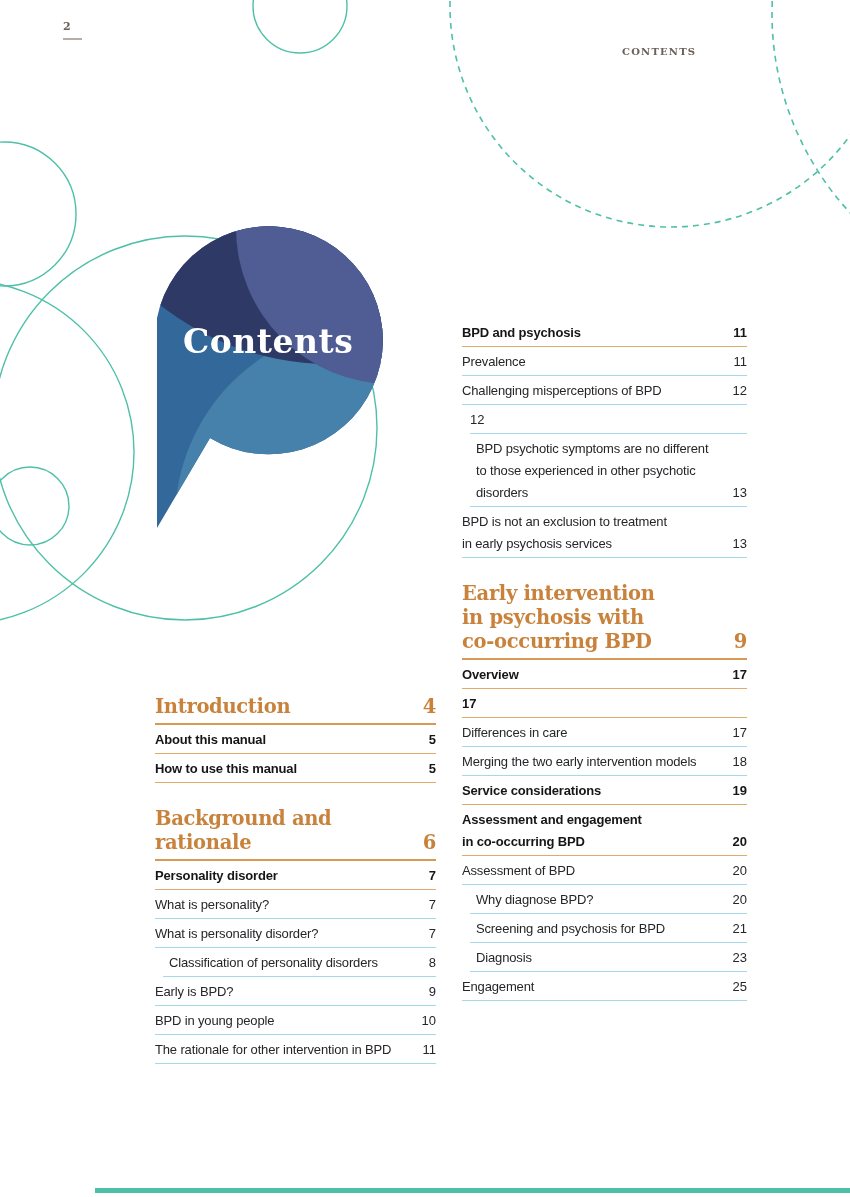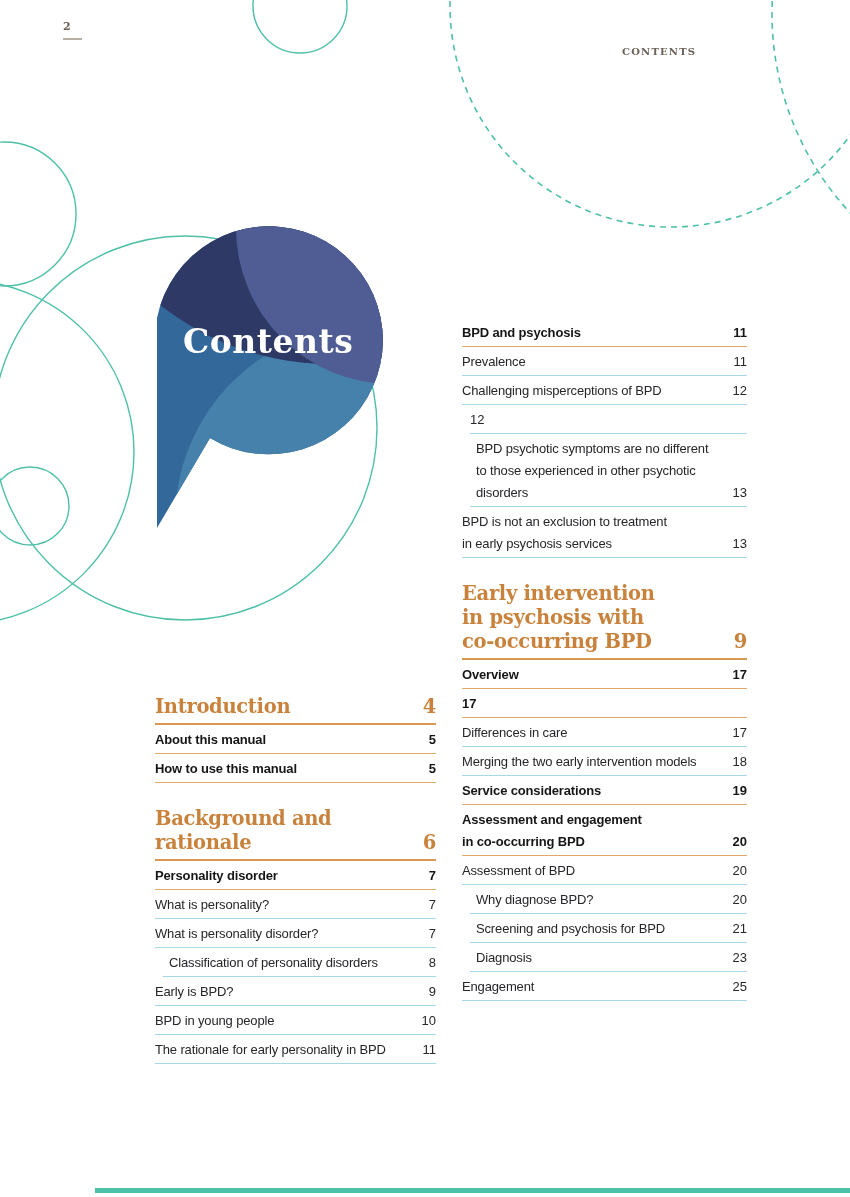--- a/index.html
+++ b/index.html
@@ -117,21 +117,21 @@
       </div>
       <div class="entry normal">
         <span class="label">Early is BPD?</span>
         <span class="num">9</span>
       </div>
       <div class="entry normal">
         <span class="label">BPD in young people</span>
         <span class="num">10</span>
       </div>
       <div class="entry normal">
-        <span class="label">The rationale for early personality in BPD</span>
+        <span class="label">The rationale for other intervention in BPD</span>
         <span class="num">11</span>
       </div>
     </div>
   <div class="toc toc-right" id="toc-right">
       <div class="entry bold">
         <span class="label">BPD and psychosis</span>
         <span class="num">11</span>
       </div>
       <div class="entry normal">
         <span class="label">Prevalence</span>

